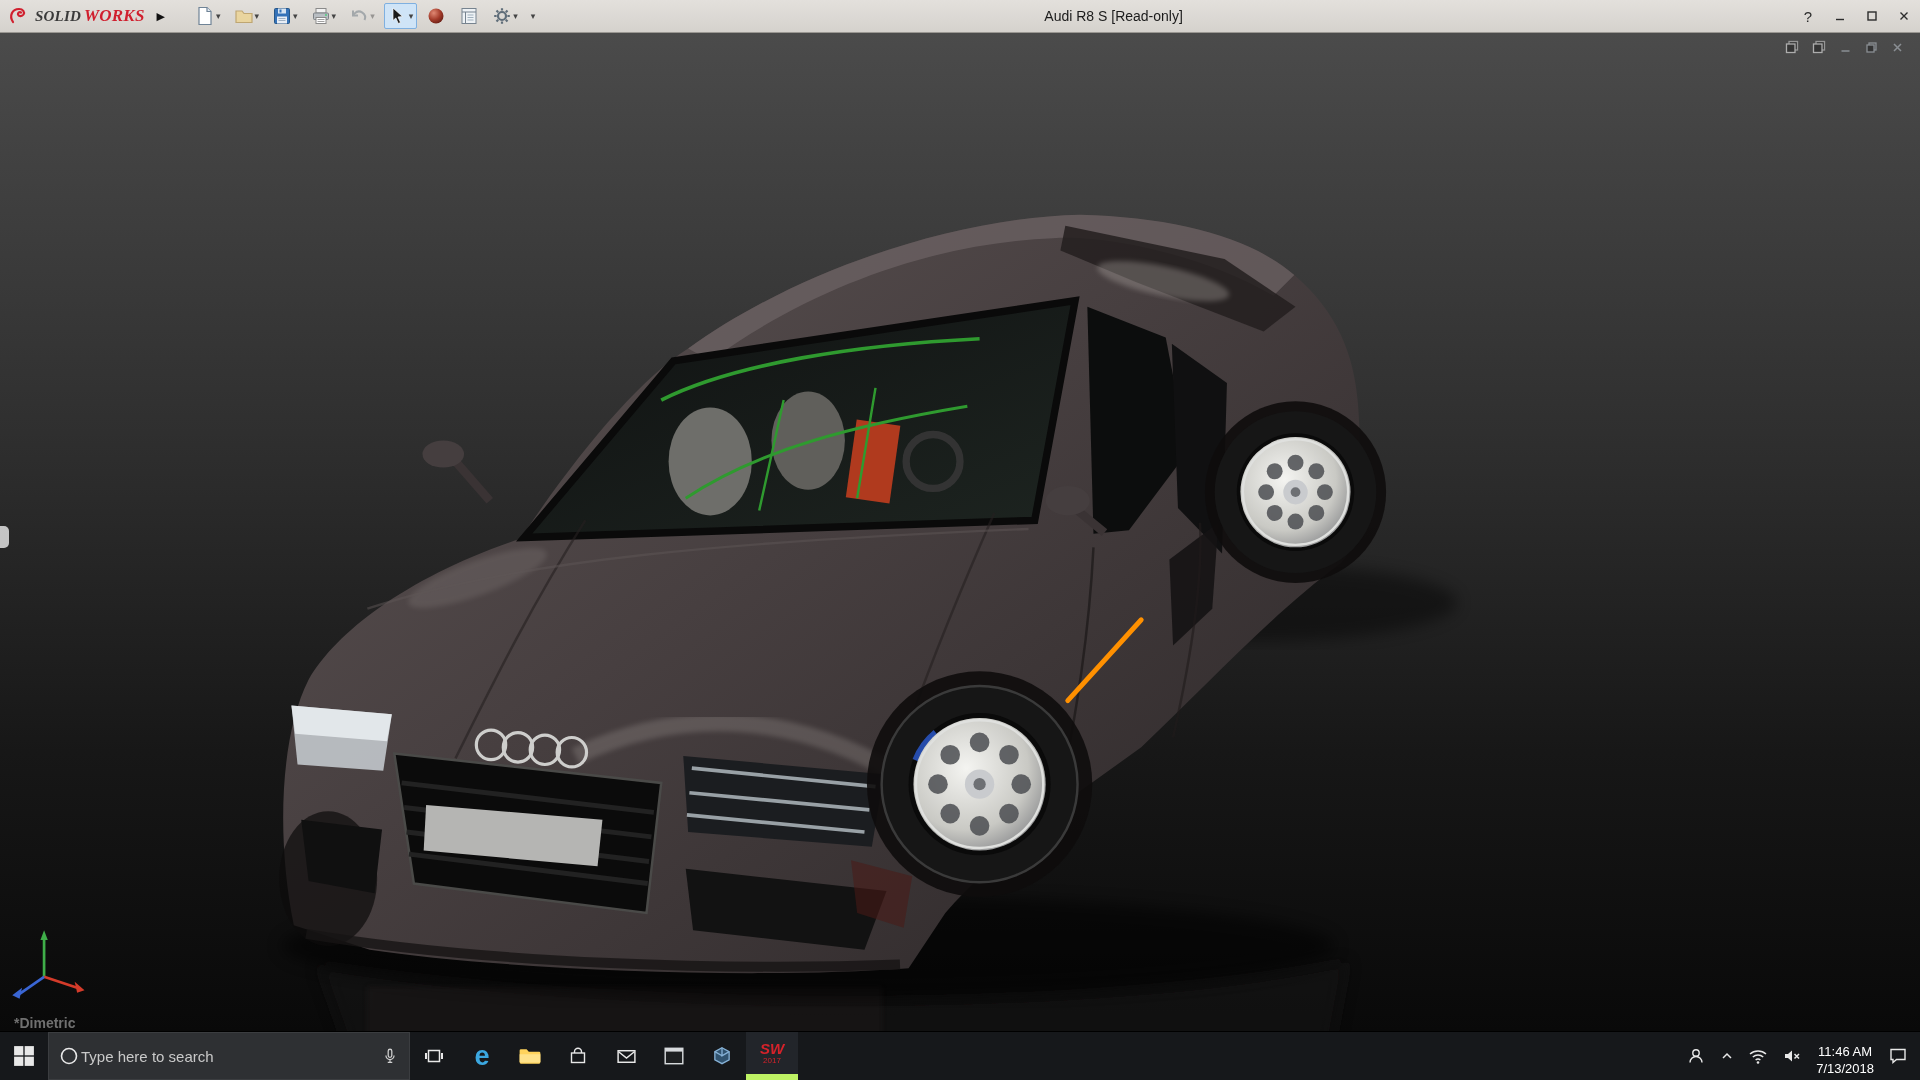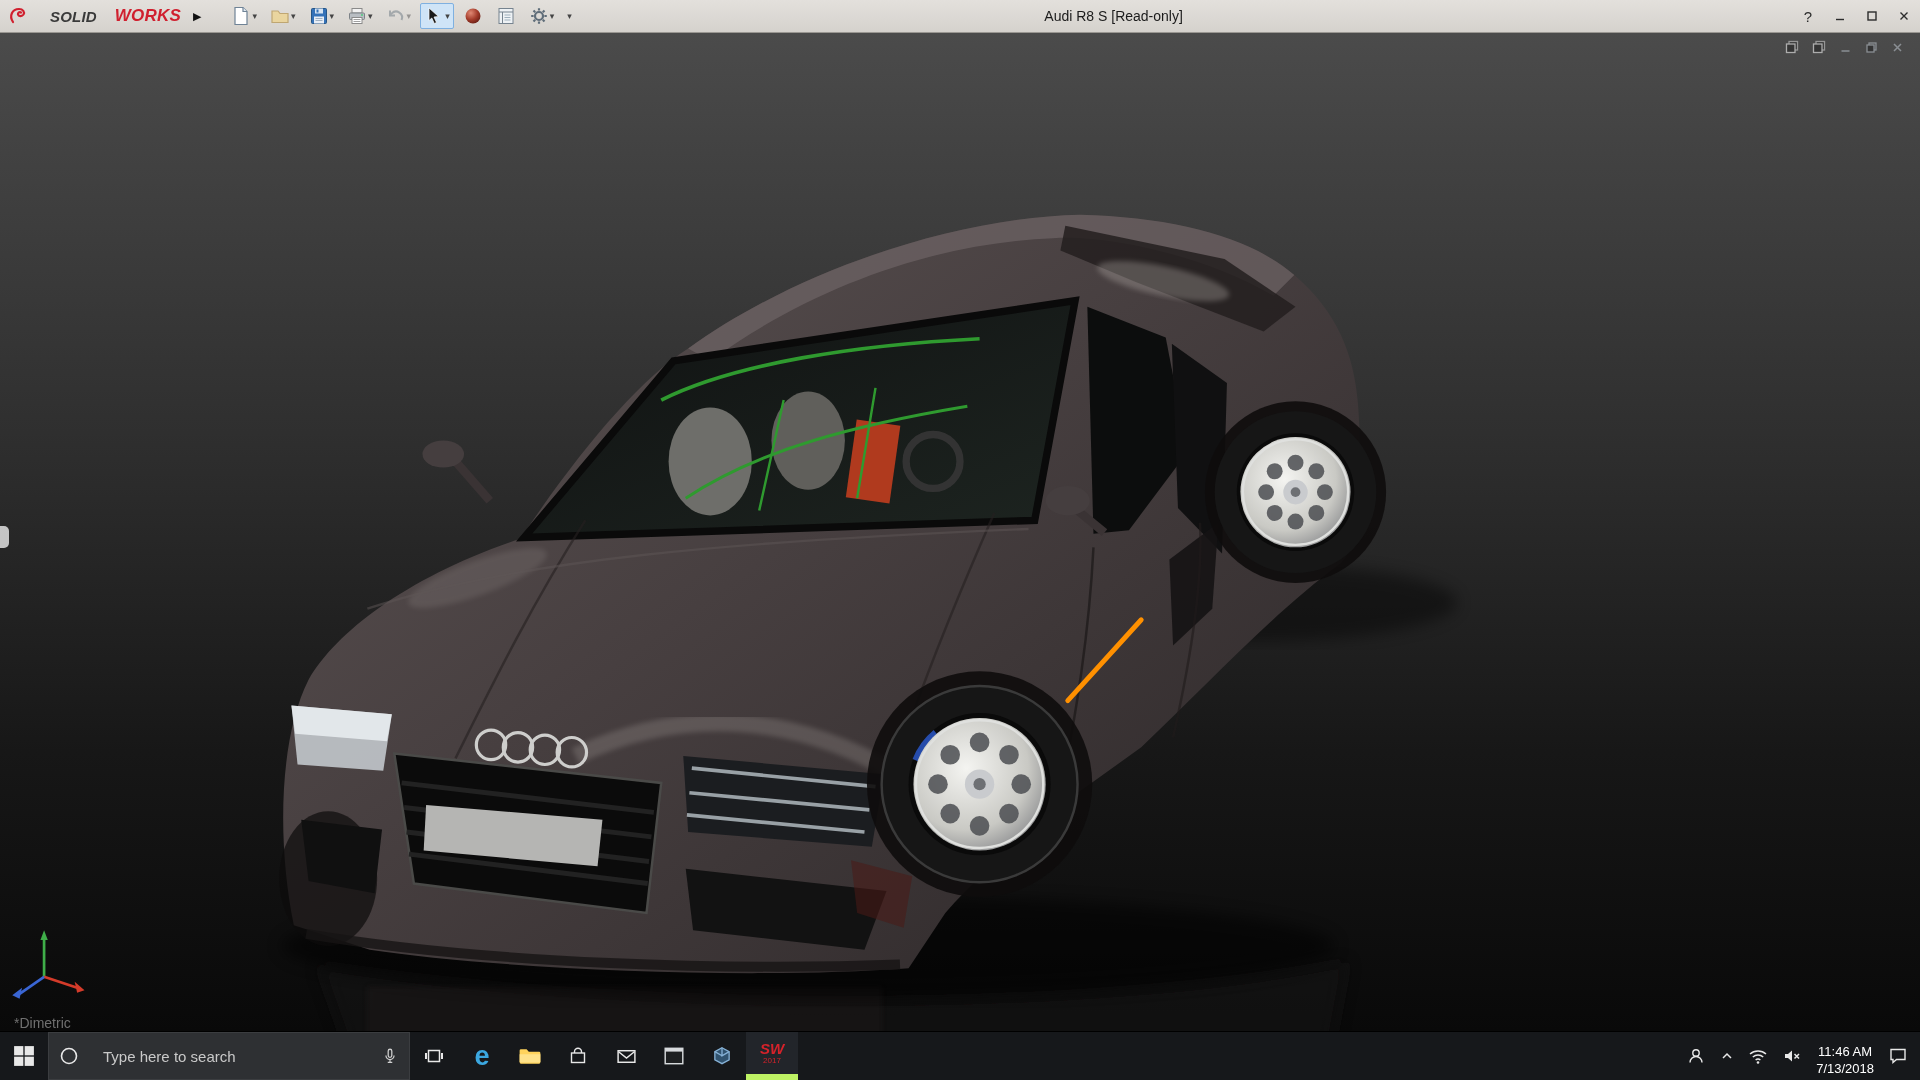--- a/index.html
+++ b/index.html
@@ -3,21 +3,21 @@
 <meta charset="utf-8">
 <style>
   html,body{margin:0;padding:0;width:1920px;height:1080px;overflow:hidden;background:#000;
             font-family:"Liberation Sans",sans-serif;}
   .screen{position:relative;width:1920px;height:1080px;}
 
   
   .titlebar{position:absolute;top:0;left:0;right:0;height:32px;
             background:linear-gradient(#e3e0dc,#d5d2cd);
             border-bottom:1px solid #9a9792;display:flex;align-items:center;z-index:5;}
-  .brand{display:flex;align-items:center;gap:18px;padding:0 6px 0 8px;}
+  .brand{display:flex;align-items:center;gap:3px;padding:0 6px 0 8px;font-family:Liberation Serif, serif;}
   .brand-solid{font-weight:bold;font-style:italic;font-size:15px;color:#3a3a3a;letter-spacing:.2px;}
   .brand-works{font-weight:bold;font-style:italic;font-size:17px;color:#d01f2e;letter-spacing:.2px;}
   .menu-expand{font-size:11px;color:#111;padding:0 10px 0 6px;}
   .toolbar{display:flex;align-items:center;gap:5px;margin-left:16px;}
   .tbtn{display:flex;align-items:center;gap:1px;background:transparent;border:1px solid transparent;
         padding:2px 3px;border-radius:2px;}
   .tbtn svg{display:block;}
   .tbtn .dd{font-size:9px;color:#444;line-height:1;}
   .tbtn.active{background:#cfe4f7;border-color:#7fb0e0;}
   .tbtn.disabled{opacity:.45;}
@@ -26,28 +26,28 @@
   .wbtn{width:32px;height:100%;display:flex;align-items:center;justify-content:center;color:#2c2c2c;font-size:15px;}
 
   
   .viewport{position:absolute;top:32px;left:0;width:1920px;height:1000px;
             background:linear-gradient(180deg,#4b4b4b 0%,#424242 12%,#2f2f2f 40%,#171717 72%,#090909 100%);}
   .scene{position:absolute;top:0;left:0;width:100%;height:100%;}
   .docwin-controls{position:absolute;top:8px;right:16px;display:flex;gap:13px;align-items:center;z-index:3;}
   .dwbtn{opacity:.8;display:block;}
   .edge-tab{position:absolute;left:0;top:494px;width:9px;height:22px;background:#d6d6d6;
             border-radius:0 5px 5px 0;opacity:.9;z-index:3;}
-  .view-label{position:absolute;left:14px;bottom:1px;font-size:14px;color:#707070;z-index:3;}
+  .view-label{position:absolute;left:14px;bottom:1px;font-size:14px;color:#707070;z-index:3;font-weight:bold;}
 
   
   .taskbar{position:absolute;bottom:0;left:0;right:0;height:48px;background:#16181b;
            border-top:1px solid #000;display:flex;align-items:stretch;z-index:6;}
   .tkbtn{width:48px;display:flex;align-items:center;justify-content:center;}
   .searchbox{width:340px;background:#2e3033;border:1px solid #3b3d40;display:flex;align-items:center;
-             padding:0 10px;gap:24px;}
+             padding:0 10px;gap:2px;}
   .search-text{font-size:15px;color:#c9c9c9;flex:1;white-space:nowrap;}
   .edge-glyph{font-size:27px;font-weight:bold;color:#3ba7e0;line-height:1;}
   .sw-btn{width:52px;display:flex;flex-direction:column;align-items:center;justify-content:center;
           background:#22252a;border-bottom:6px solid #bef264;}
   .sw-letters{color:#d6222a;font-weight:bold;font-style:italic;font-size:15px;line-height:1;}
   .sw-year{color:#d6222a;font-size:8px;line-height:1;margin-top:1px;}
   .tray{margin-left:auto;display:flex;align-items:center;gap:14px;padding:0 12px;}
   .clock{display:flex;flex-direction:column;align-items:center;justify-content:center;
          color:#fff;font-size:13px;line-height:1.3;text-align:center;margin-top:10px;}
 </style>

